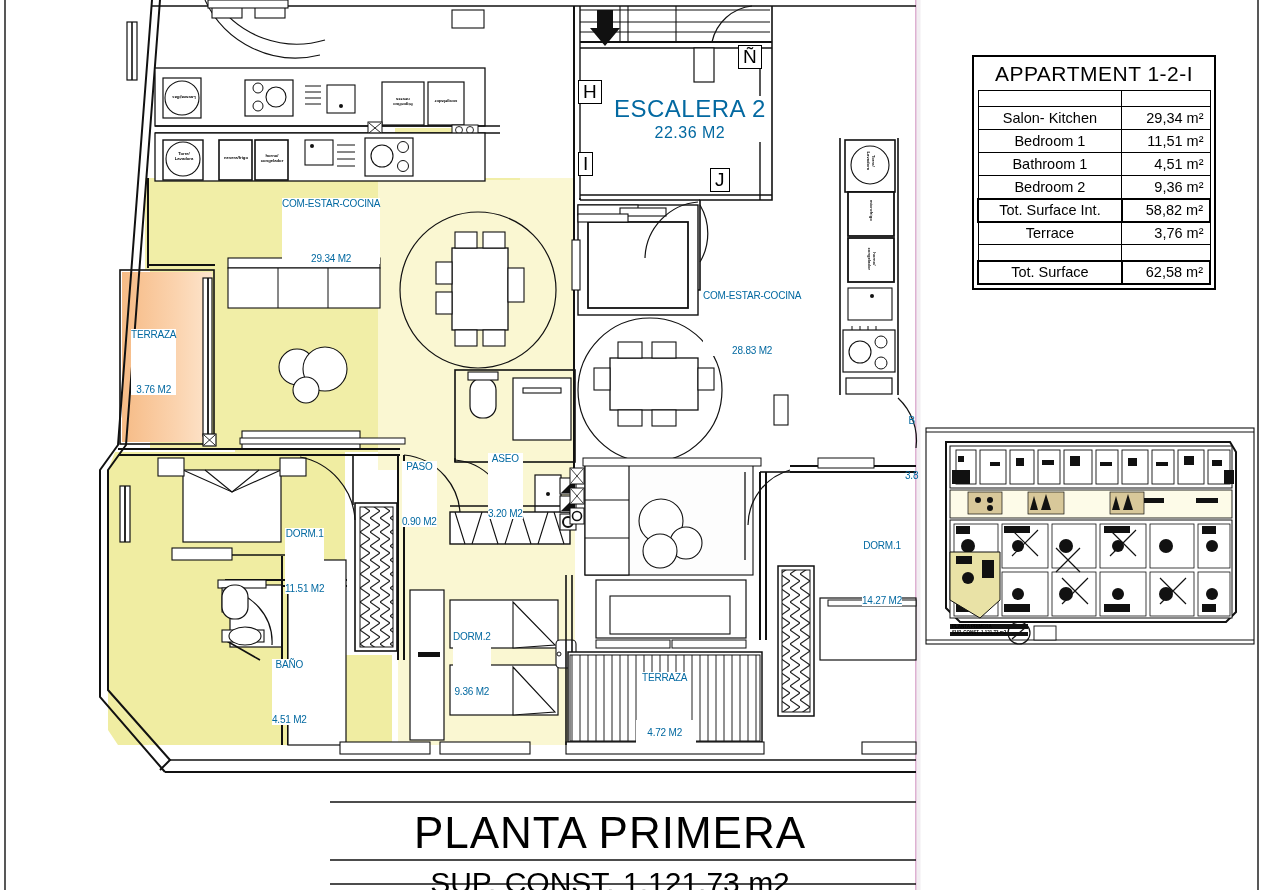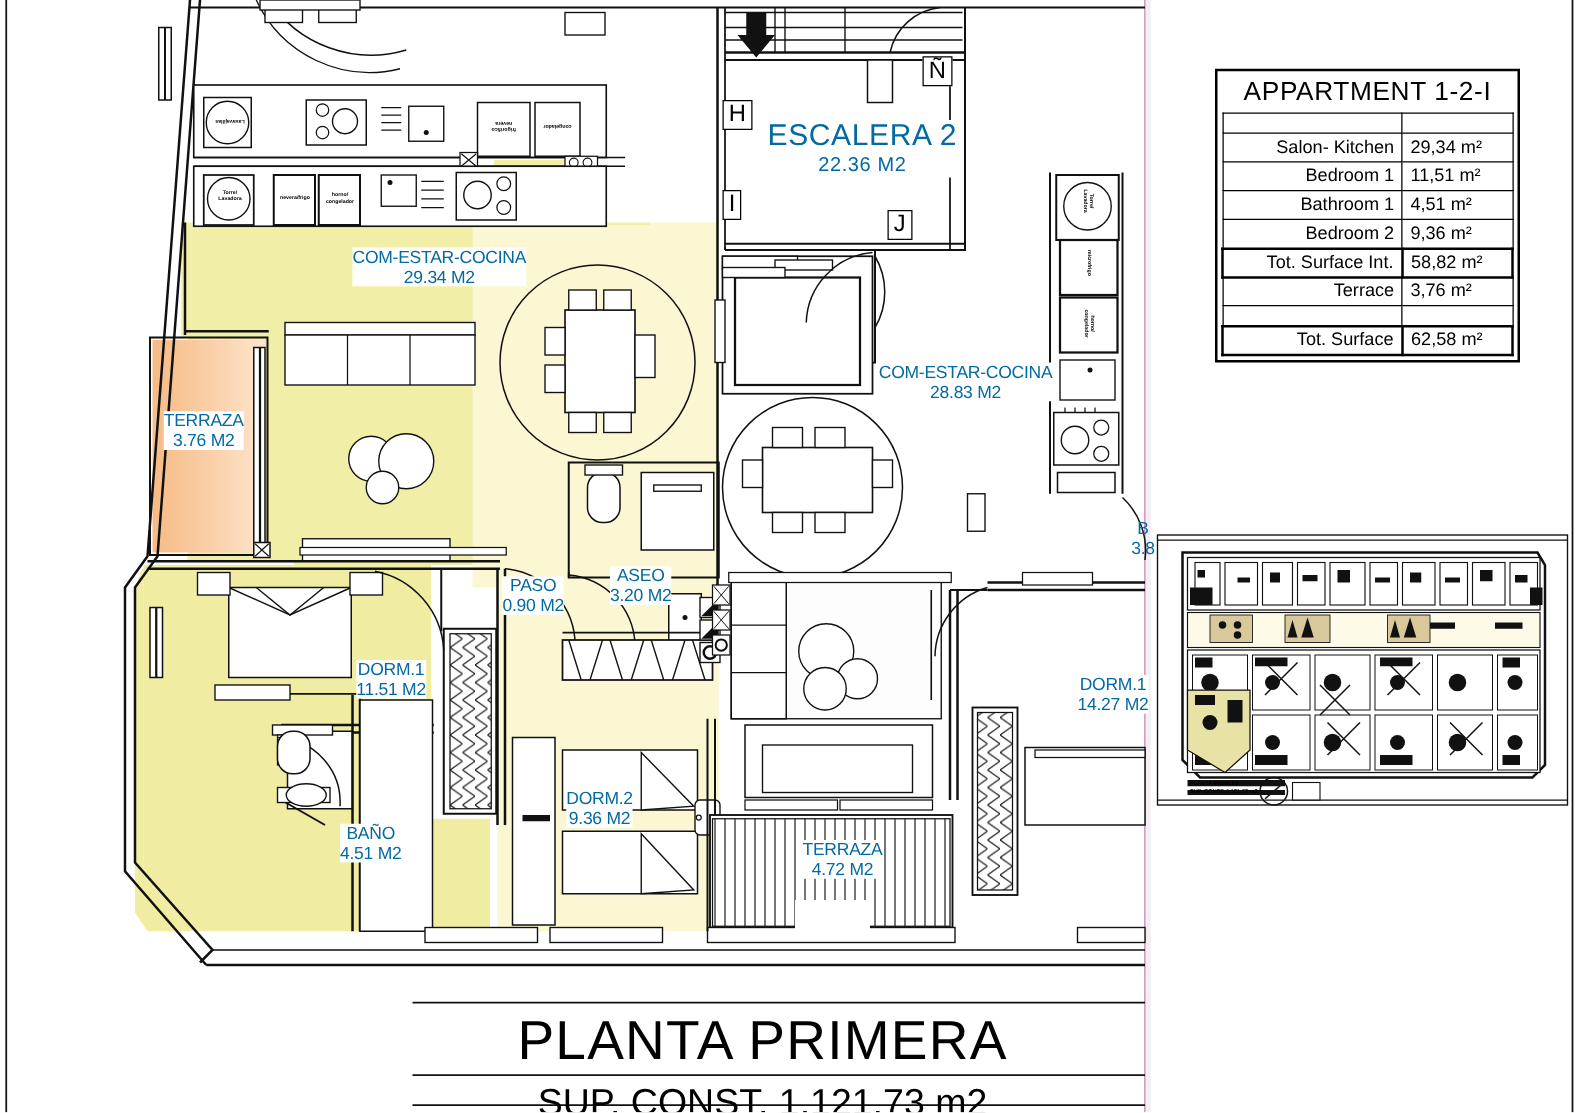--- a/index.html
+++ b/index.html
@@ -17,23 +17,23 @@
   svg.layer { position: absolute; top: 0; left: 0; width: 1265px; height: 890px; }
   .lbl {
     position: absolute;
     background: #ffffff;
     color: #0369a1;
     font-family: "Liberation Sans", sans-serif;
     line-height: 1.12;
     white-space: nowrap;
     text-align: center;
   }
-  .roomlbl { font-size: 14px; letter-spacing: -0.2px; }
+  .roomlbl { font-size: 10px; letter-spacing: -0.2px; }
   .roomlbl .a { display:block; }
-  .roomlbl .b { display:block; }
+  .roomlbl .b { display:block;margin-top:44px; }
   .marker {
     position: absolute;
     border: 1px solid #000;
     background: #fff;
     font-size: 19px;
     font-family: "Liberation Sans", sans-serif;
     text-align: center;
     line-height: 1;
     padding: 1px 4px 2px 4px;
   }
@@ -48,22 +48,22 @@
   }
   #spec-table table { border-collapse: collapse; width: 100%; }
   #spec-table td {
     border: 1px solid #000;
     font-size: 14.5px;
     font-family: "Liberation Sans", sans-serif;
     padding: 2px 6px;
     height: 23px;
     color: #000;
   }
-  #spec-table td.nm { text-align: right; width: 62%; }
-  #spec-table td.vl { text-align: left; }
+  #spec-table td.nm { text-align: center; width: 62%; }
+  #spec-table td.vl { text-align: right; }
   #spec-table tr.head td {
     border: none;
     text-align: center;
     font-size: 21px;
     letter-spacing: 0.5px;
     padding-bottom: 4px;
     height: 30px;
   }
   #spec-table tr.blank td { height: 16px; }
   #spec-table tr.strong td { border: 2px solid #000000; font-weight: normal; margin-top: 20px; }

